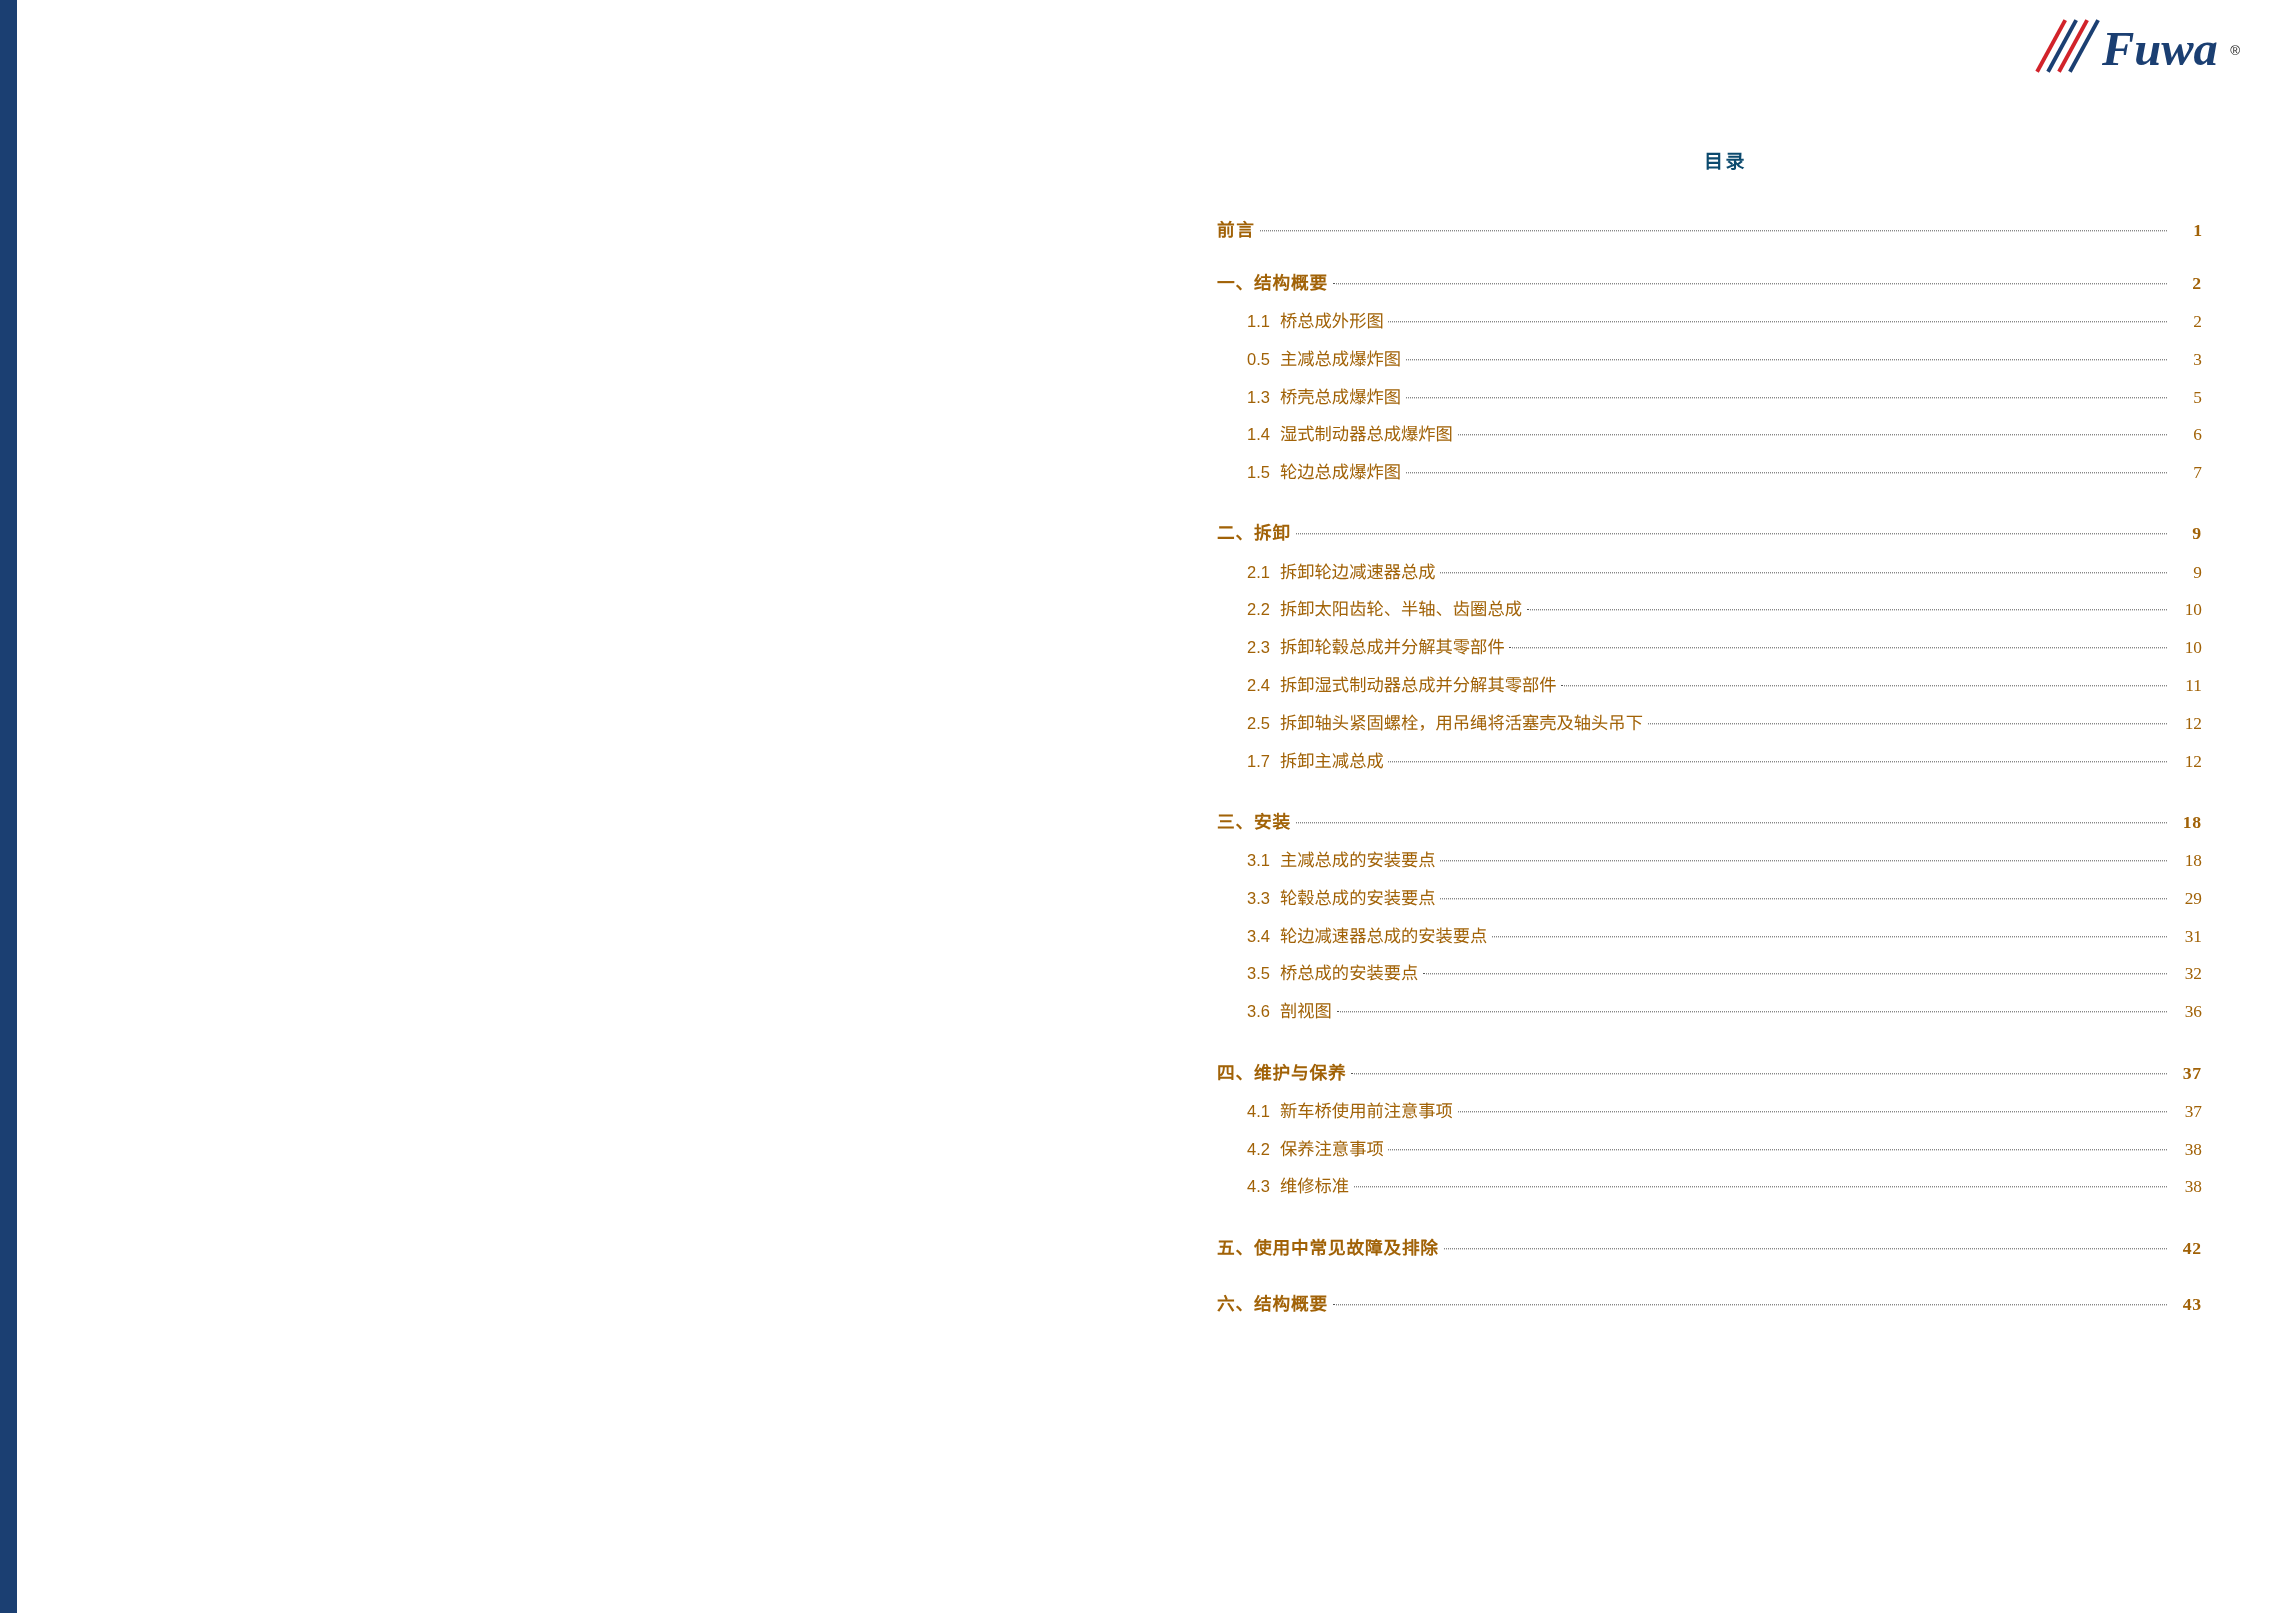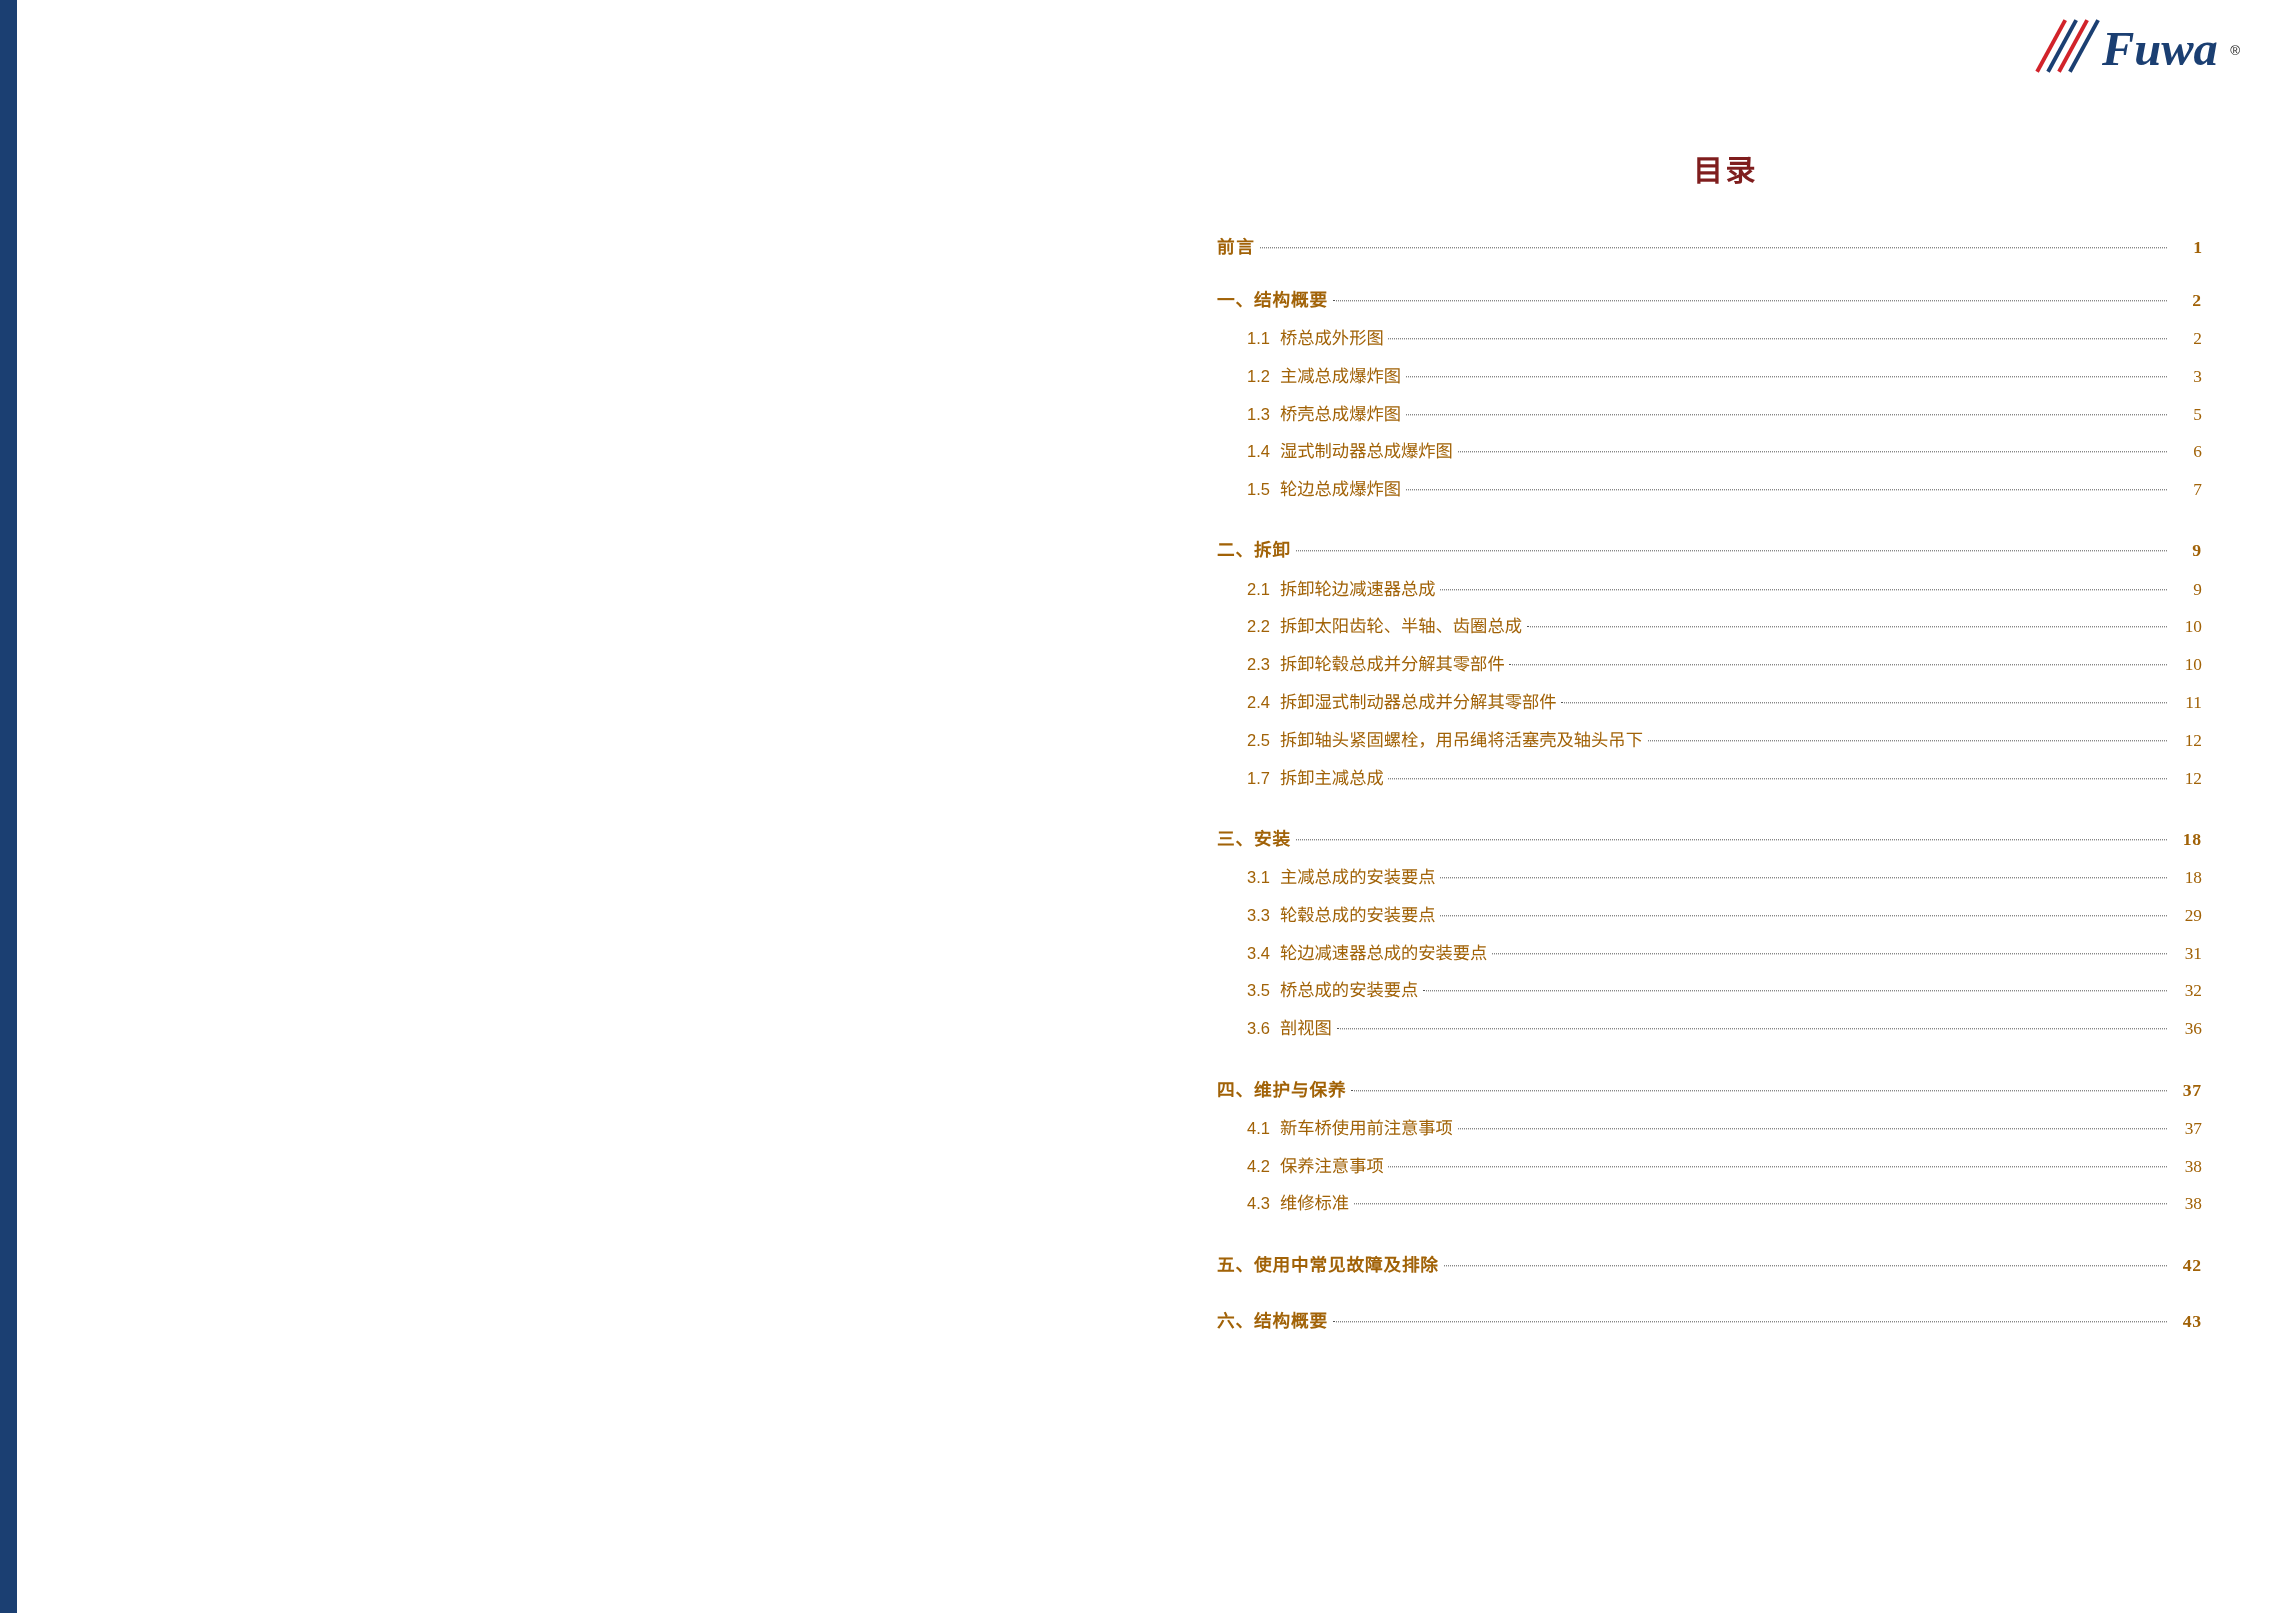--- a/index.html
+++ b/index.html
@@ -62,24 +62,24 @@
   
   .content {
     position: absolute;
     left: 1217px;
     top: 0;
     width: 1017px;
   }
 
   .toc-title {
     text-align: center;
-    font-size: 30px;
+    font-size: 19px;
     font-weight: bold;
     letter-spacing: 2.4px;
-    color: #7f1d1d;
+    color: #0c4a6e;
     margin-top: 146px;
     font-family: "Liberation Serif", "DejaVu Serif", serif;
   }
 
   .toc {
     margin-top: 49px;
     width: 985px;
   }
 
   .toc-row {
@@ -169,21 +169,21 @@
         <span class="label">一、结构概要</span>
         <span class="leader"></span>
         <span class="page">2</span>
       </div>
       <div class="toc-row lvl-2">
         <span class="label"><span class="num">1.1</span><span>桥总成外形图</span></span>
         <span class="leader"></span>
         <span class="page">2</span>
       </div>
       <div class="toc-row lvl-2">
-        <span class="label"><span class="num">1.2</span><span>主减总成爆炸图</span></span>
+        <span class="label"><span class="num">0.5</span><span>主减总成爆炸图</span></span>
         <span class="leader"></span>
         <span class="page">3</span>
       </div>
       <div class="toc-row lvl-2">
         <span class="label"><span class="num">1.3</span><span>桥壳总成爆炸图</span></span>
         <span class="leader"></span>
         <span class="page">5</span>
       </div>
       <div class="toc-row lvl-2">
         <span class="label"><span class="num">1.4</span><span>湿式制动器总成爆炸图</span></span>

